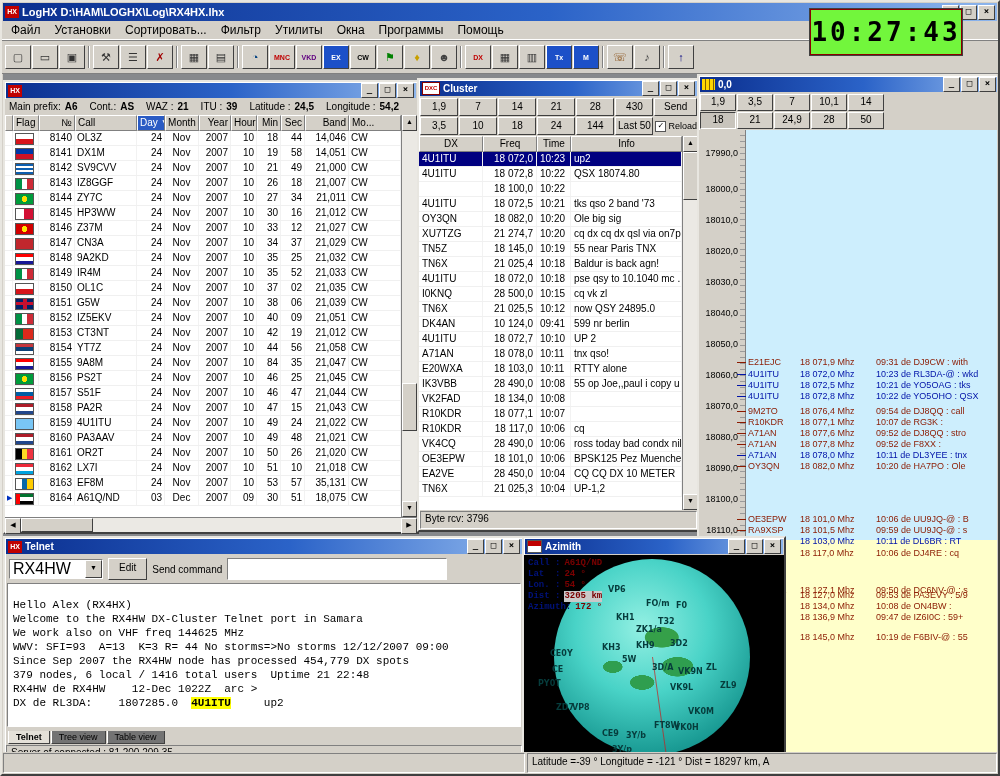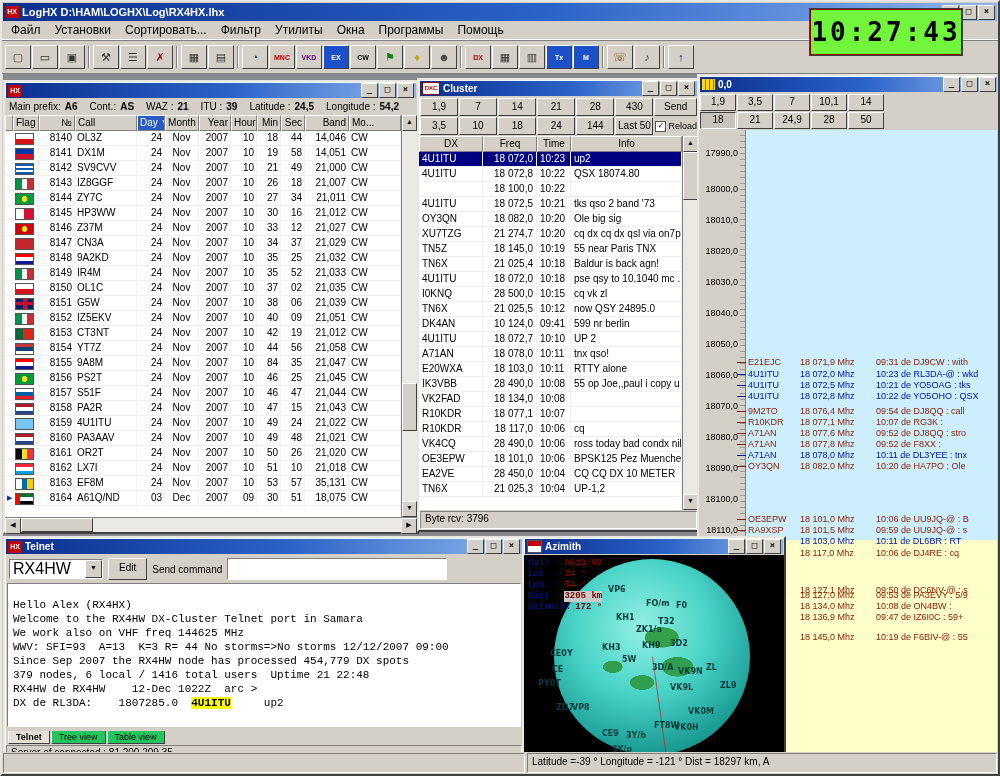--- a/index.html
+++ b/index.html
@@ -97,21 +97,21 @@
   .combo{width:92px;height:18px;background:#fff;border:1px solid;border-color:#808080 #fff #fff #808080;display:flex;align-items:center}
   .combo-val{flex:1;font-size:16px;padding:0 3px}
   .combo-btn{width:15px;height:16px;background:#d4d0c8;border:1px solid;border-color:#fff #404040 #404040 #fff;font-size:7px;line-height:14px;text-align:center}
   .btn{height:20px;background:#d4d0c8;border:1px solid;border-color:#fff #404040 #404040 #fff;font-size:10px;line-height:18px;text-align:center;padding:0 10px}
   .tn-lab{font-size:10px}
   .tn-input{width:214px;height:18px;background:#fff;border:1px solid;border-color:#808080 #fff #fff #808080}
   .tn-text{flex:1;background:#fff;border:1px solid;border-color:#808080 #fff #fff #808080;margin:0 2px;font-family:"Liberation Mono",monospace;font-size:11px;line-height:14px;padding:14px 5px 2px;overflow:hidden}
   .tline{white-space:pre;color:#000}
   .dx-hl{background:#ffff00;font-weight:bold}
   .tn-tabs{height:17px;display:flex;align-items:flex-end;padding-left:3px;flex:none}
-  .ttab{font-size:9px;padding:1px 7px;border:1px solid;border-color:#fff #404040 #404040 #fff;border-top:none;background:#22c55e;margin-right:1px}
+  .ttab{font-size:9px;padding:1px 7px;border:1px solid;border-color:#fff #404040 #404040 #fff;border-top:none;background:#737373;margin-right:1px}
   .ttab.active{font-weight:bold;background:#e4e0d8}
   .tn-status{height:16px;flex:none;margin:1px;border:1px solid;border-color:#808080 #fff #fff #808080;font-size:10px;line-height:14px;padding:0 4px}
   
   #azimuth-win{left:519px;top:462px;width:260px;height:226px}
   .az-client{flex:1;background:#000;position:relative;overflow:hidden}
   .globe{position:absolute;left:30px;top:4px;width:196px;height:196px;border-radius:50%;
     background:
       radial-gradient(26px 16px at 63% 55%,#2f9e4f 0 60%,rgba(0,0,0,0) 62%),
       radial-gradient(20px 12px at 45% 63%,#2f9e4f 0 60%,rgba(0,0,0,0) 62%),
       radial-gradient(30px 18px at 55% 40%,#35a049 0 55%,rgba(0,0,0,0) 58%),
@@ -1003,21 +1003,21 @@
       <div class="az-client">
         <div class="globe"></div>
         <div class="az-bearing"></div>
         <div id="globe-labels">
             <div class="az-label" style="left: 84px; top: 30px;">VP6</div>
             <div class="az-label" style="left: 122px; top: 44px;">FO/m</div>
             <div class="az-label" style="left: 152px; top: 46px;">F0</div>
             <div class="az-label" style="left: 134px; top: 62px;">T32</div>
             <div class="az-label" style="left: 112px; top: 70px;">ZK1/a</div>
             <div class="az-label" style="left: 92px; top: 58px;">KH1</div>
-            <div class="az-label" style="left: 112px; top: 86px; margin-left: 6px;">KH9</div>
+            <div class="az-label" style="left: 112px; top: 86px;">KH9</div>
             <div class="az-label" style="left: 146px; top: 84px;">3D2</div>
             <div class="az-label" style="left: 78px; top: 88px;">KH3</div>
             <div class="az-label" style="left: 98px; top: 100px;">5W</div>
             <div class="az-label" style="left: 128px; top: 108px;">3D/A</div>
             <div class="az-label" style="left: 154px; top: 112px;">VK9N</div>
             <div class="az-label" style="left: 182px; top: 108px;">ZL</div>
             <div class="az-label" style="left: 196px; top: 126px;">ZL9</div>
             <div class="az-label" style="left: 146px; top: 128px;">VK9L</div>
             <div class="az-label" style="left: 164px; top: 152px;">VK0M</div>
             <div class="az-label" style="left: 26px; top: 94px;">CE0Y</div>

